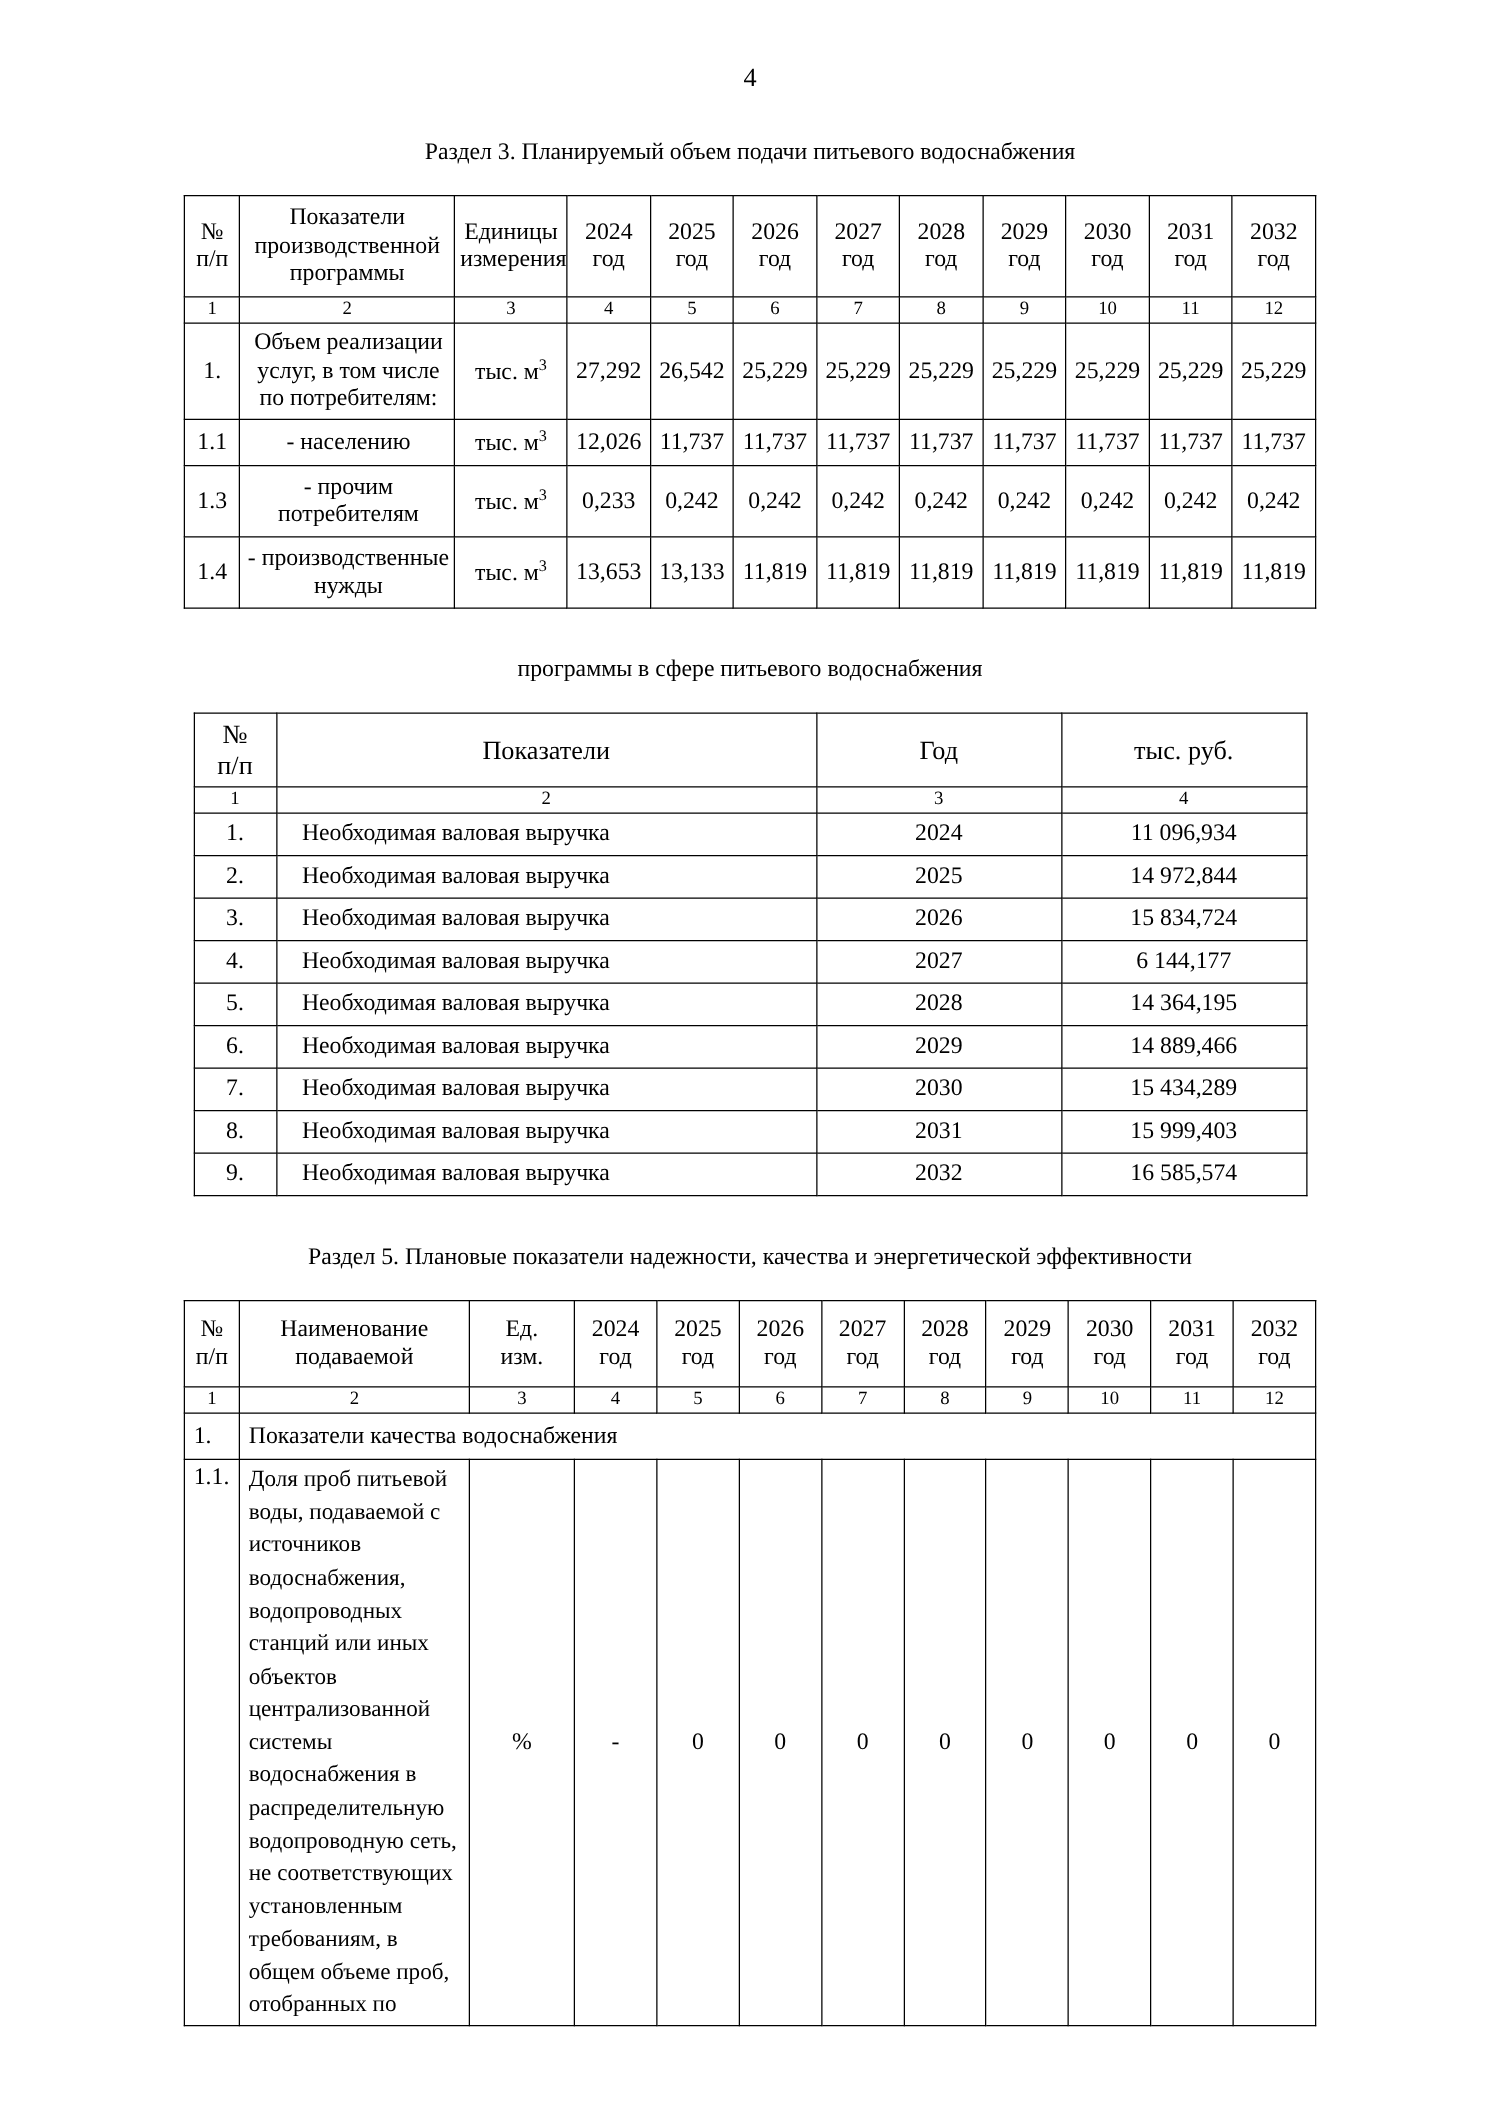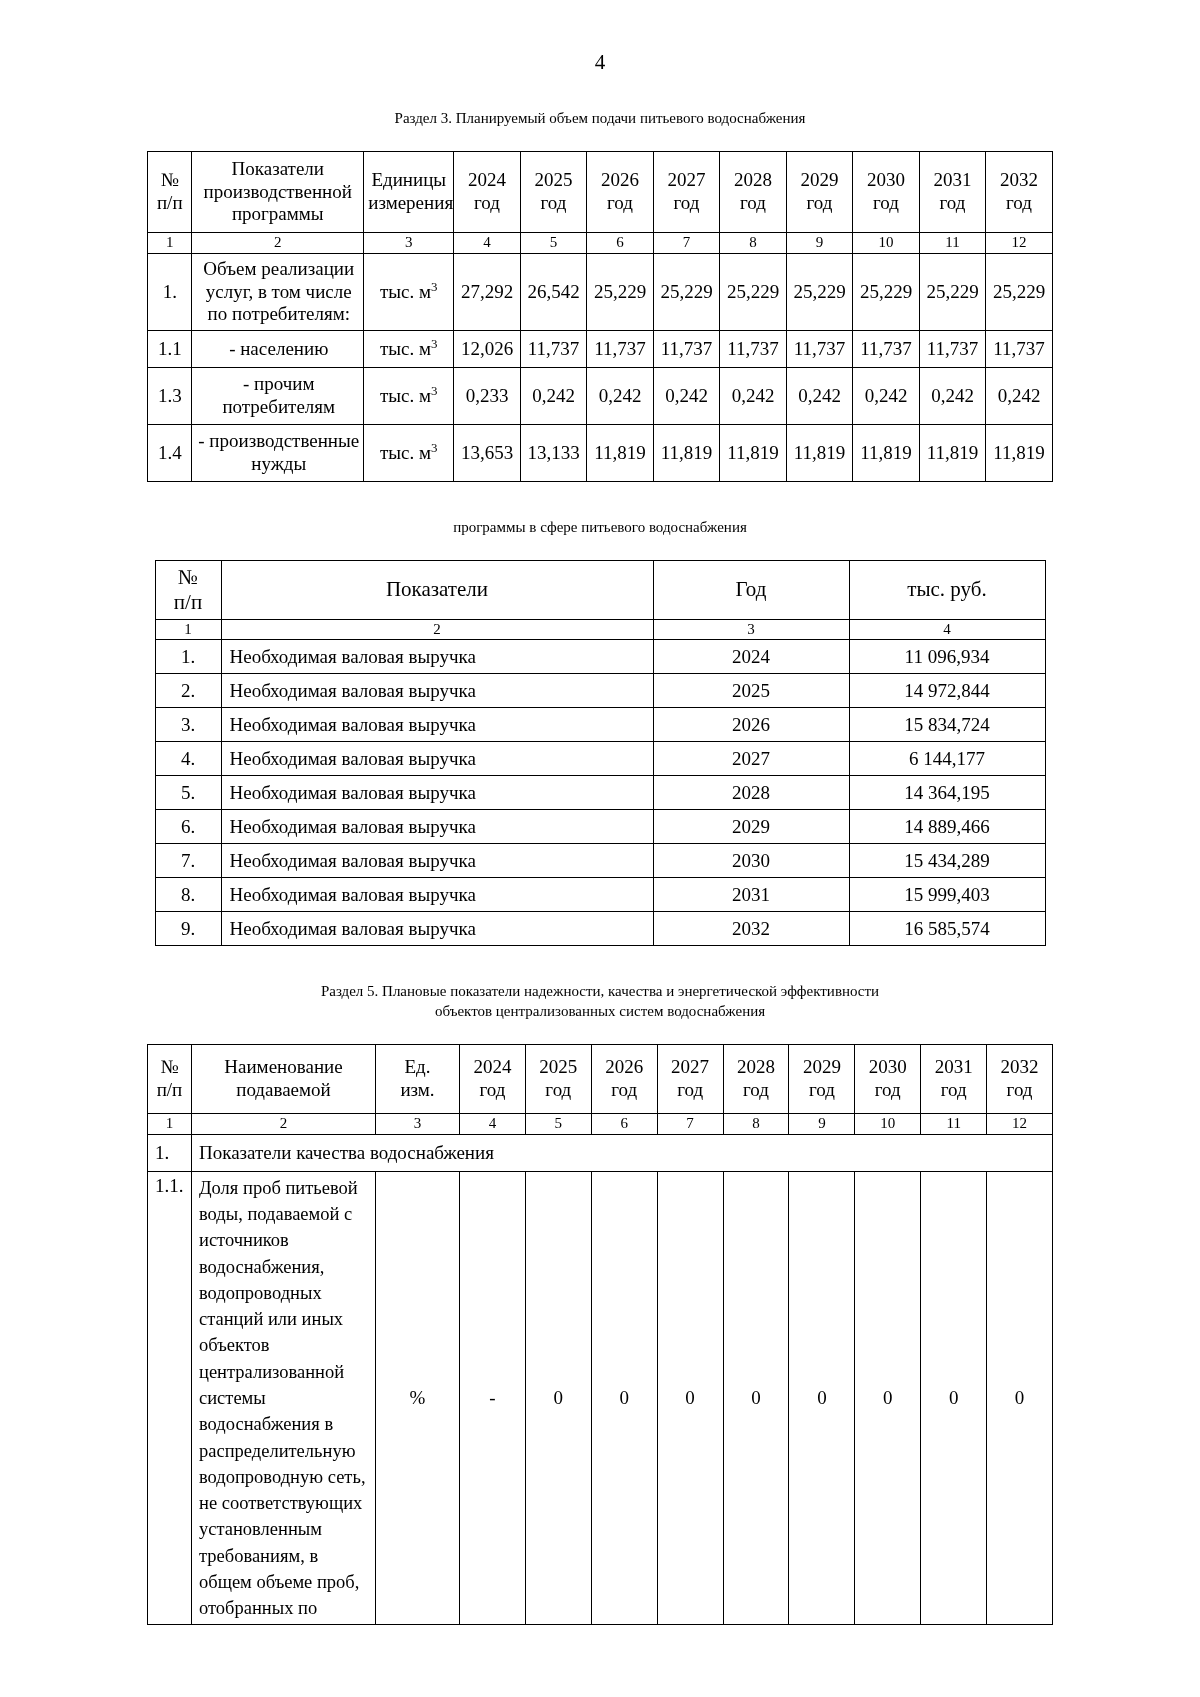--- a/index.html
+++ b/index.html
@@ -24,21 +24,21 @@
   }
   .page-number {
     text-align: center;
     font-size: 21px;
     margin-top: 52px;
     margin-bottom: 0;
     line-height: 1;
   }
   .section-title {
     text-align: center;
-    font-size: 15px;
+    font-size: 19px;
     line-height: 1.32;
     margin: 0 auto;
     width: 930px;
   }
   .sec3-title { margin-top: 36px; }
   .sec4-title { margin-top: 36px; width: 960px;}
   .sec5-title { margin-top: 36px; width: 950px;}
 
   table {
     border-collapse: collapse;
@@ -75,21 +75,21 @@
     width: 890px;
     margin: 22px auto 0 auto;
   }
   .tbl-sec4 .c4-num  { width: 66px; }
   .tbl-sec4 .c4-ind  { width: 432px; }
   .tbl-sec4 .c4-year { width: 196px; }
   .tbl-sec4 .c4-val  { width: 196px; }
   .tbl-sec4 .hdr td { height: 52px; font-size: 21px; }
   .tbl-sec4 .numrow td { font-size: 15px; padding: 1px 2px; height: 17px; }
   .tbl-sec4 td { height: 27px; }
-  .tbl-sec4 .lbl { text-align: left; padding-left: 8px; }
+  .tbl-sec4 .lbl { text-align: left; padding-left: 20px; }
 
   
   .tbl-sec5 {
     width: 905px;
     margin: 22px auto 0 auto;
   }
   .tbl-sec5 .c-num  { width: 44px; }
   .tbl-sec5 .c-name { width: 184px; }
   .tbl-sec5 .c-unit { width: 84px; }
   .tbl-sec5 .c-year { width: 65.9px; }
@@ -343,21 +343,20 @@
         <td>9.</td>
         <td class="lbl">Необходимая валовая выручка</td>
         <td>2032</td>
         <td>16 585,574</td>
       </tr>
     </tbody>
   </table>
 
   <div class="section-title sec5-title">
     <div>Раздел 5. Плановые показатели надежности, качества и энергетической эффективности</div>
-    <div>объектов централизованных систем водоснабжения</div>
   </div>
 
   <table class="tbl-sec5">
     <colgroup>
       <col class="c-num">
         <col class="c-name">
         <col class="c-unit">
       <col class="c-year">
         <col class="c-year">
         <col class="c-year">

